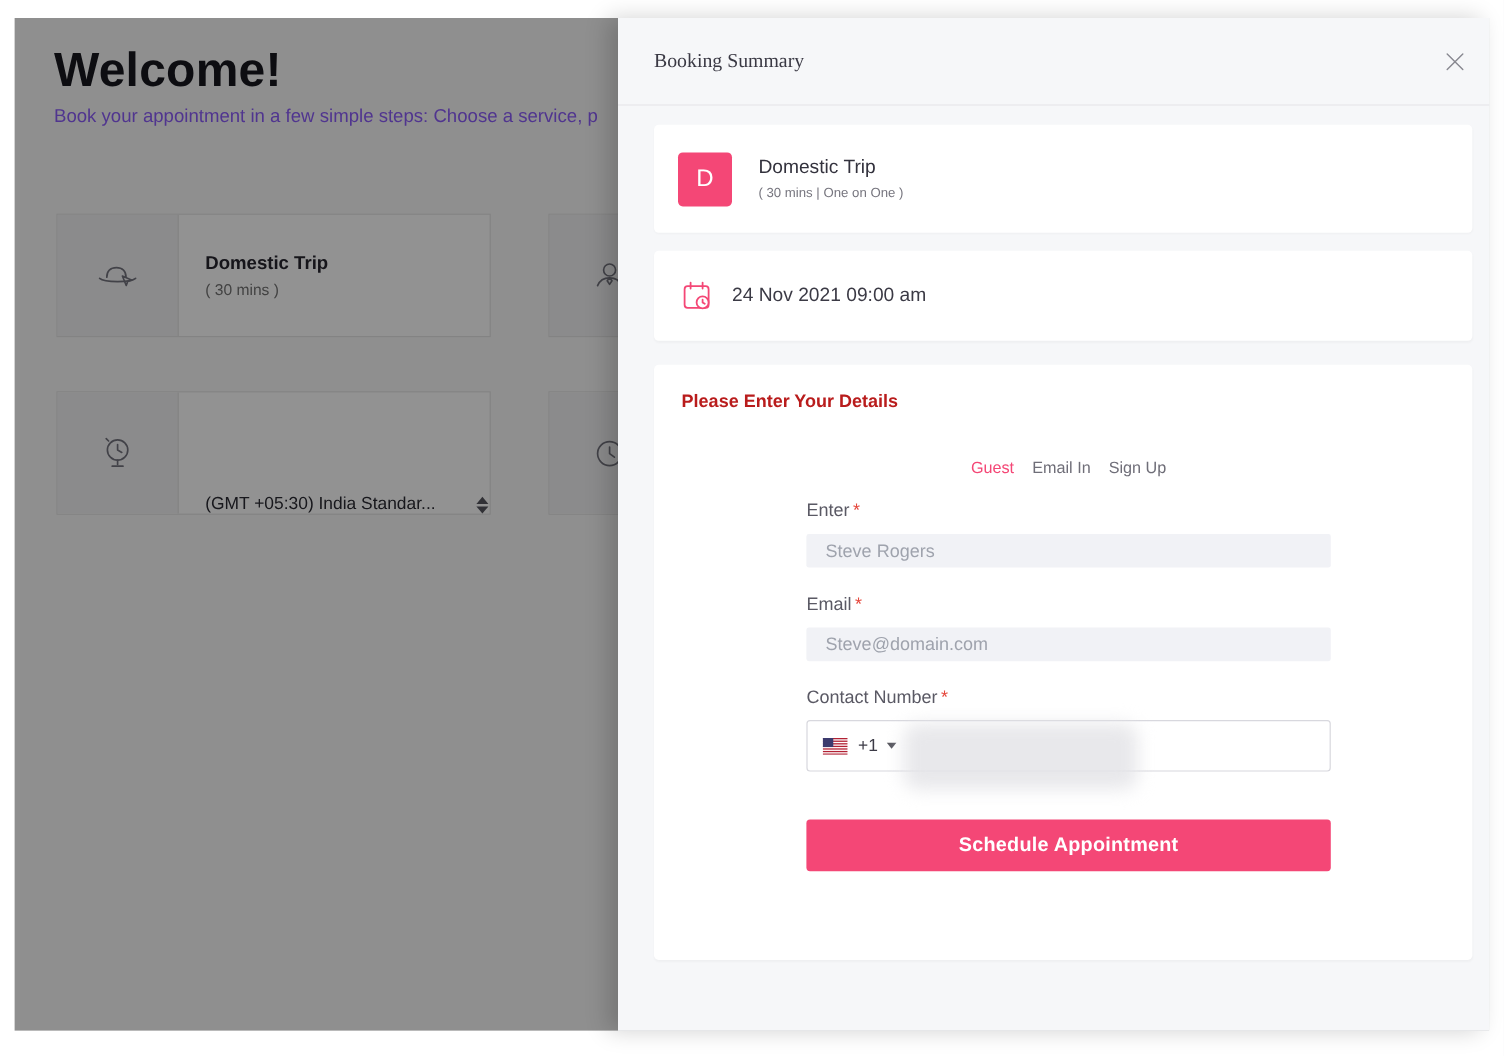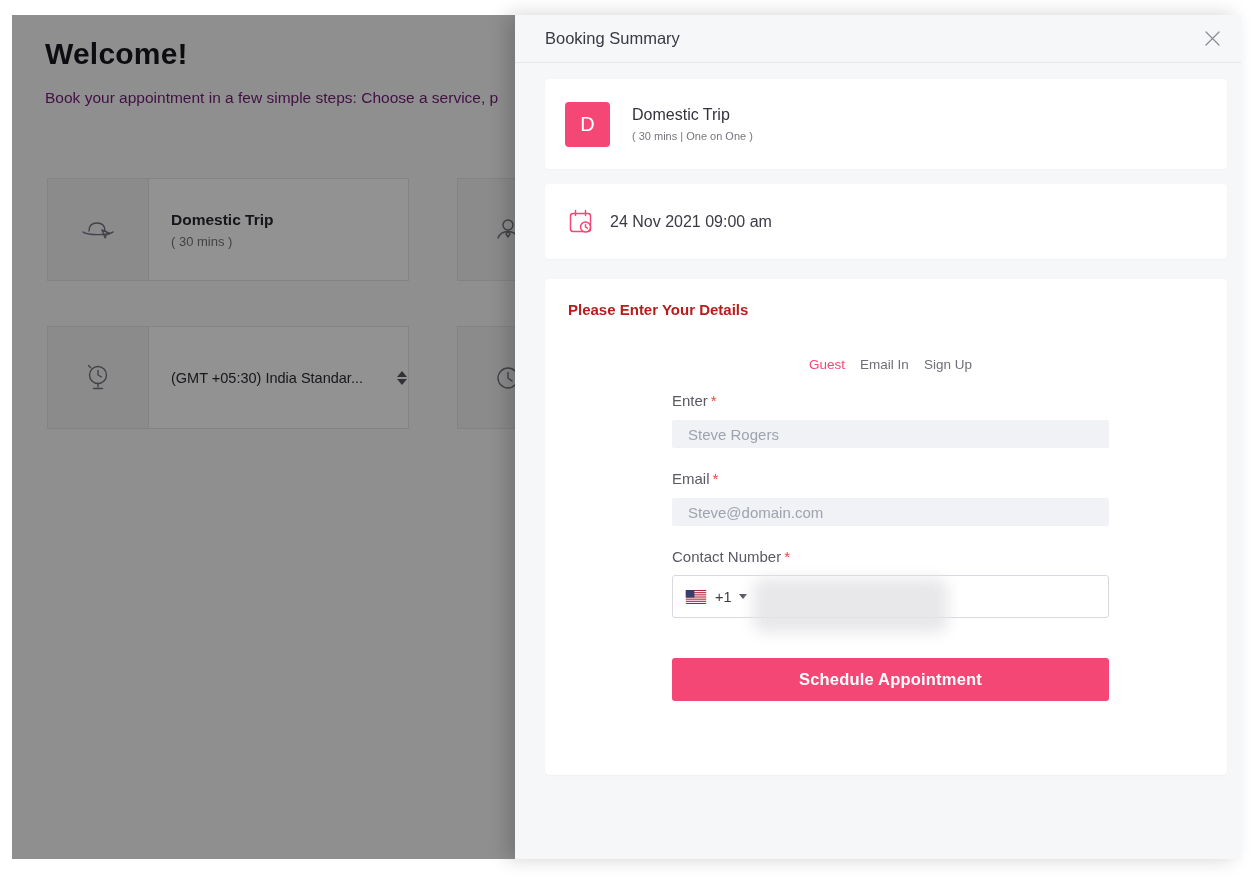--- a/index.html
+++ b/index.html
@@ -14,62 +14,62 @@
   .backdrop {
     position:absolute; left:12px; top:15px; right:12px; bottom:21px;
     background:#f7f7f7; overflow:hidden;
   }
   .backdrop::after {
     content:""; position:absolute; inset:0;
     background:rgba(0,0,0,0.42); z-index:5;
   }
   .welcome-title {
     position:absolute; left:33px; top:22px;
-    font-size:30px; font-weight:800; color:#17171e; letter-spacing:.2px;
+    font-size:40px; font-weight:800; color:#17171e; letter-spacing:.2px;
   }
   .welcome-subtitle {
     position:absolute; left:33px; top:74px;
-    font-size:15.5px; color:#701a75; white-space:nowrap;
+    font-size:15.5px; color:#8b5cf6; white-space:nowrap;
   }
   .svc-row { position:absolute; left:35px; display:flex; gap:48px; }
   .svc-row.r1 { top:163px; }
   .svc-row.r2 { top:311px; }
   .svc-card {
     width:362px; height:103px; flex:0 0 362px;
     background:#fcfcfc; border:1px solid #e2e2e2; display:flex; cursor:pointer;
   }
   .svc-icon-cell {
     width:101px; flex:0 0 101px; background:#f0f0f2;
     border-right:1px solid #e2e2e2;
     display:flex; align-items:center; justify-content:center; color:#72727c;
   }
   .svc-body {
     flex:1; display:flex; flex-direction:column; justify-content:center;
     padding-left:22px;
   }
   .svc-name { font-size:15.5px; font-weight:700; color:#26252e; }
   .svc-sub  { font-size:13px; color:#737373; margin-top:5px; }
   .tz-body {
-    flex:1; display:flex; align-items:center; padding-left:22px; gap:28px;
+    flex:1; display:flex; align-items:flex-end; padding-left:22px; gap:28px;
   }
   .tz-text { font-size:14.5px; color:#2a2a32; }
   .sort-arrows { display:flex; flex-direction:column; gap:2px; margin-left:6px; }
   .sort-arrows i { width:0; height:0; border-left:5px solid transparent; border-right:5px solid transparent; display:block; }
   .sort-arrows .up   { border-bottom:6px solid #55555d; }
   .sort-arrows .down { border-top:6px solid #55555d; }
 
   
   .panel {
     position:absolute; left:515px; top:15px; width:726px; height:844px;
     background:#f6f7f9; z-index:10;
     box-shadow:-8px 0 18px rgba(0,0,0,0.18);
   }
   .panel-header {
-    height:48px; display:flex; align-items:center;
-    padding:0 14px 0 30px; border-bottom:1px solid #e7e7ea;
+    height:73px; display:flex; align-items:center;
+    padding:0 14px 0 30px; border-bottom:1px solid #e7e7ea;font-family:Liberation Serif, serif;
   }
   .panel-title { font-size:16.5px; color:#3a3944; }
   .close-btn {
     margin-left:auto; width:30px; height:30px; border:none; background:none;
     display:flex; align-items:center; justify-content:center; cursor:pointer; color:#8a8a92;
   }
   .panel-body { padding:16px 14px 0 30px; }
   .card {
     background:#ffffff; border-radius:4px;
     box-shadow:0 1px 2px rgba(0,0,0,0.03);

